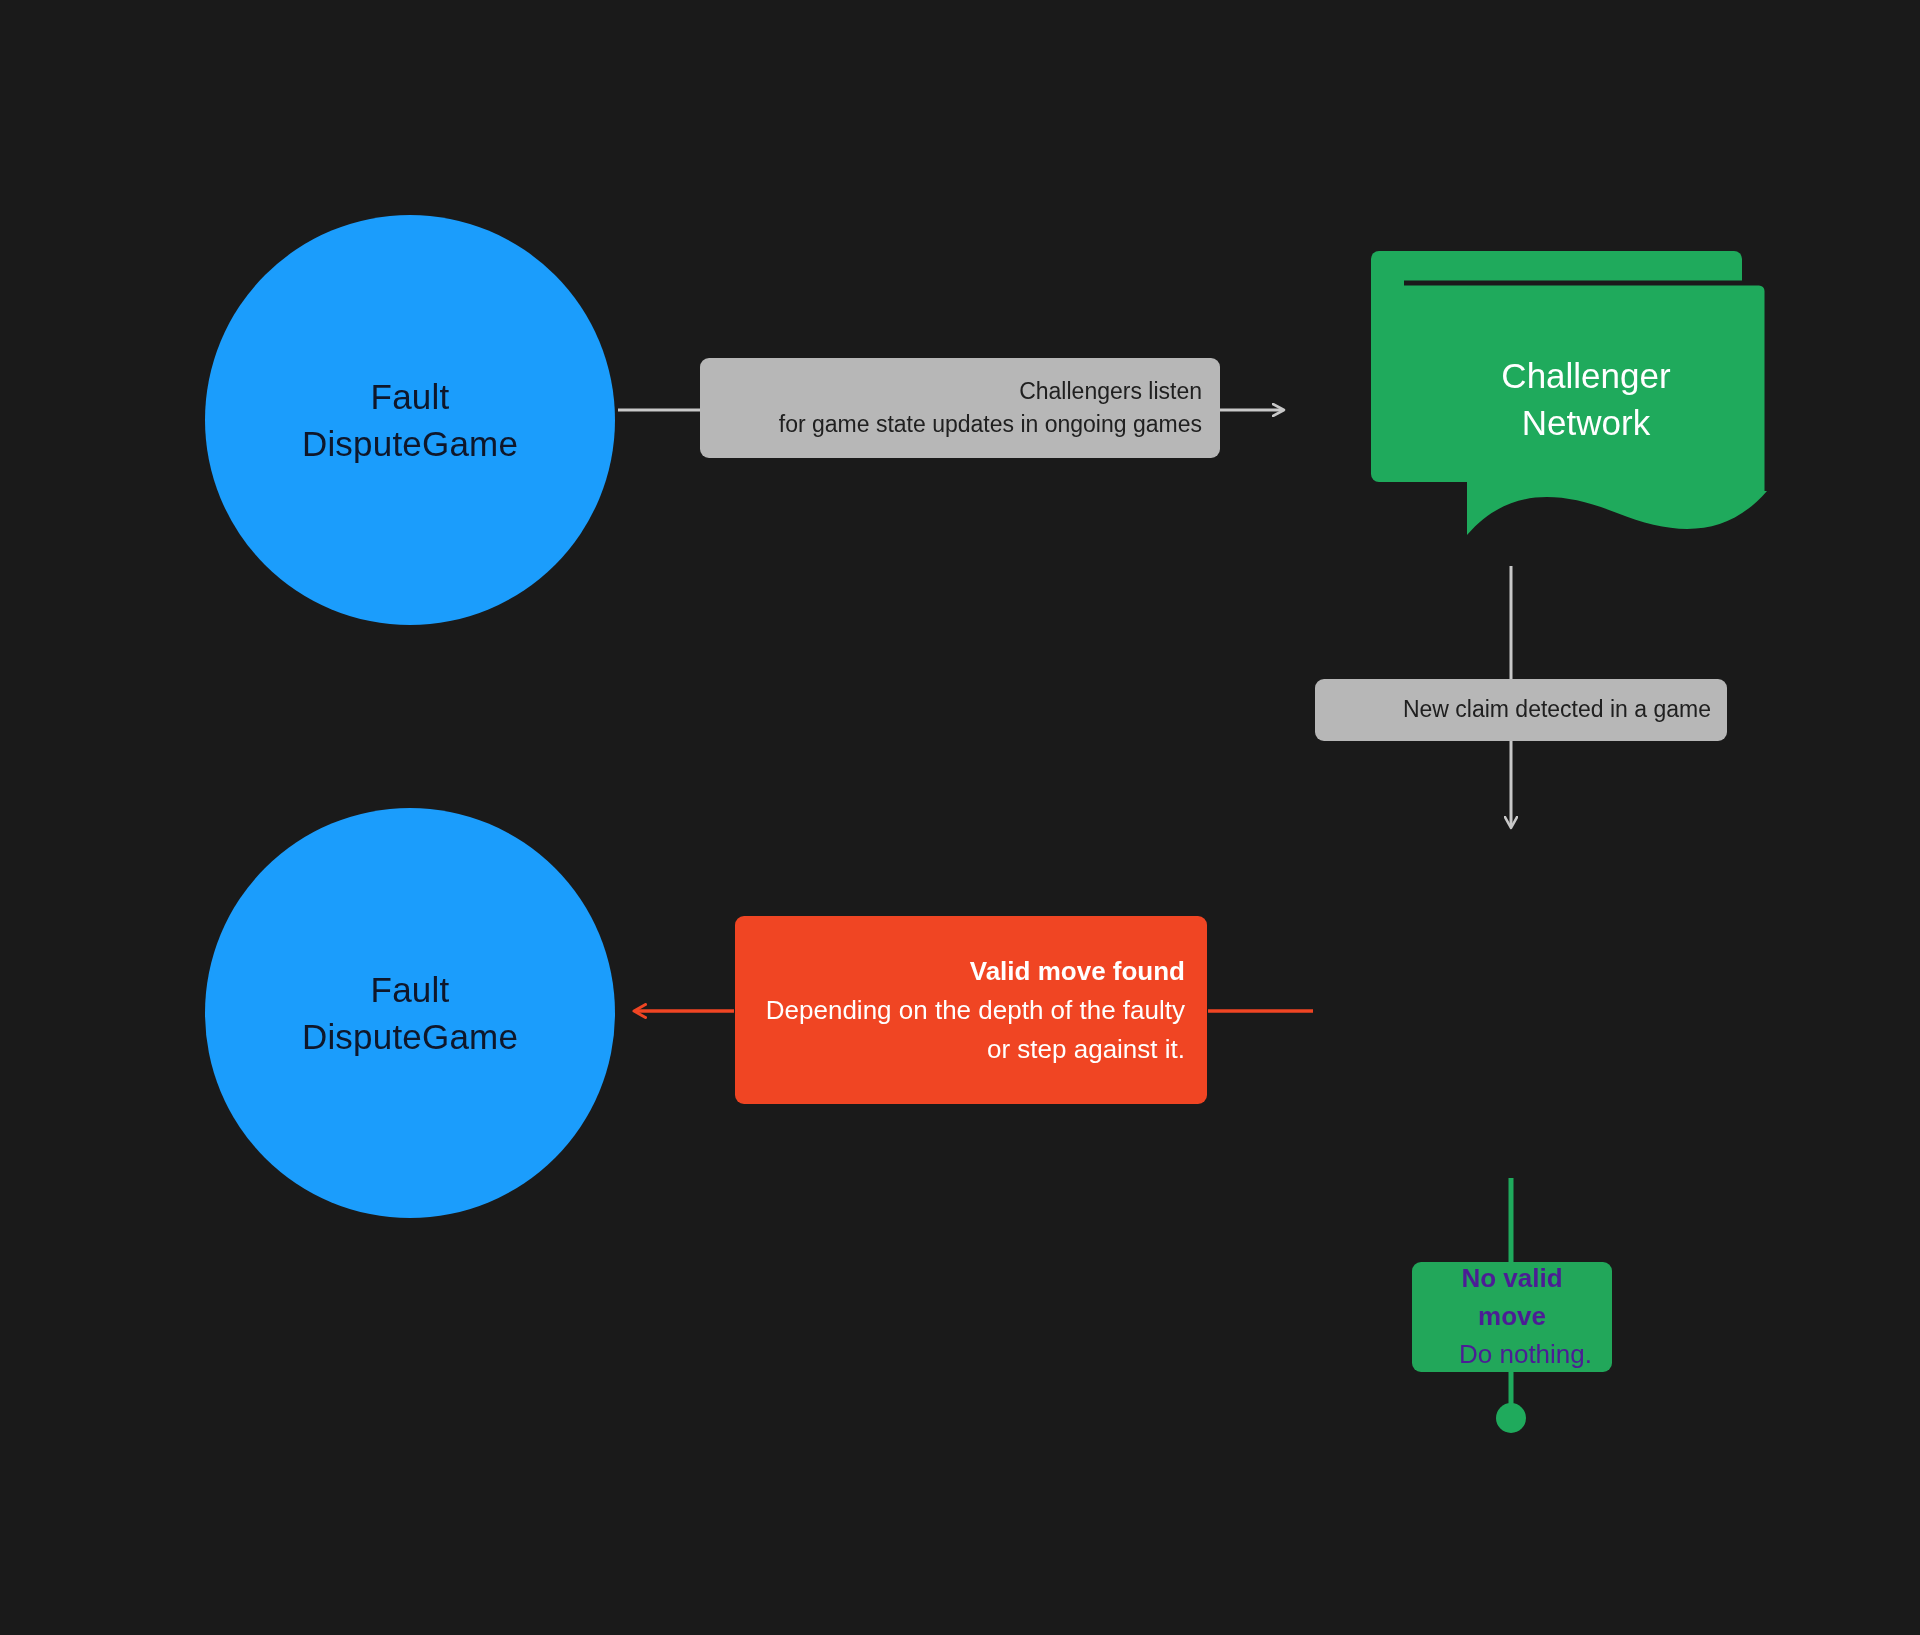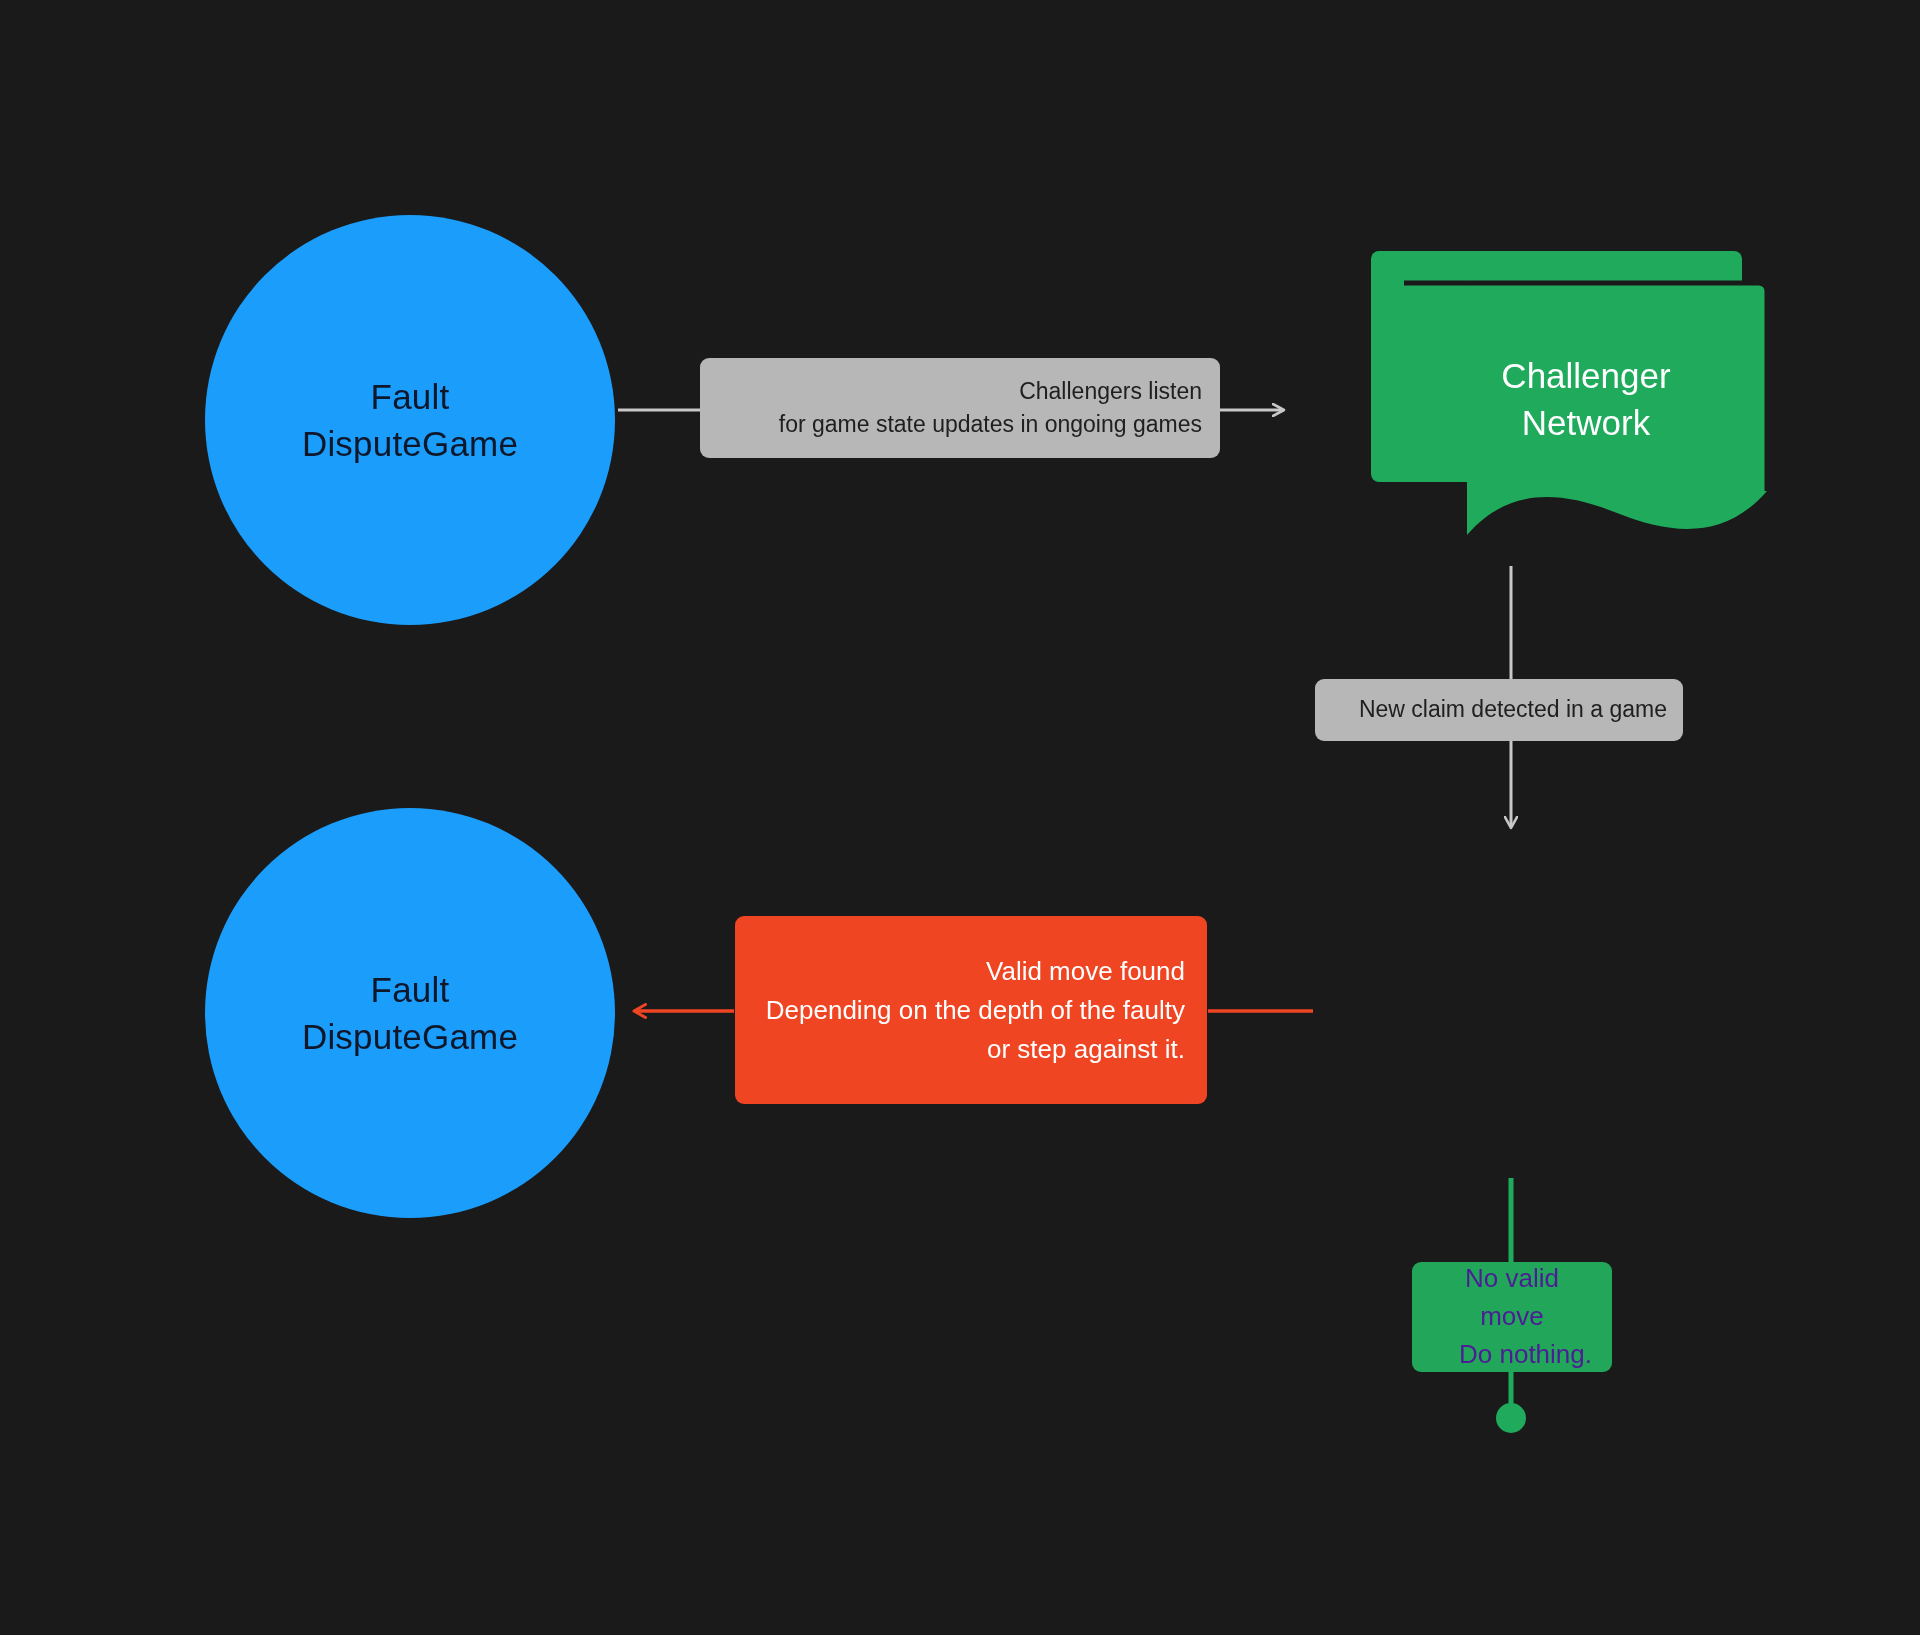--- a/index.html
+++ b/index.html
@@ -132,30 +132,30 @@
     line-height: 1.5;
     padding: 14px 22px;
   }
   .edge-label.green {
     background: #22a75a;
     color: #4c1d95;
     font-size: 26px;
     line-height: 1.45;
     padding: 13px 20px;
   }
-  .edge-label .bold-line { font-weight: normal; }
+  .edge-label .bold-line { font-weight: bold; }
 
   #label-challengers-listen {
     left: 700px; top: 358px;
     width: 520px; height: 100px;
     padding: 0 18px;
   }
   #label-new-claim {
     left: 1315px; top: 679px;
-    width: 368px; height: 62px;
+    width: 412px; height: 62px;
     padding: 0 16px;
     justify-content: center;
   }
   #label-valid-move {
     left: 735px;  top: 916px;
     width: 472px; height: 188px;
   }
   #label-no-valid-move {
     left: 1412px; top: 1262px;
     width: 200px; height: 110px;

